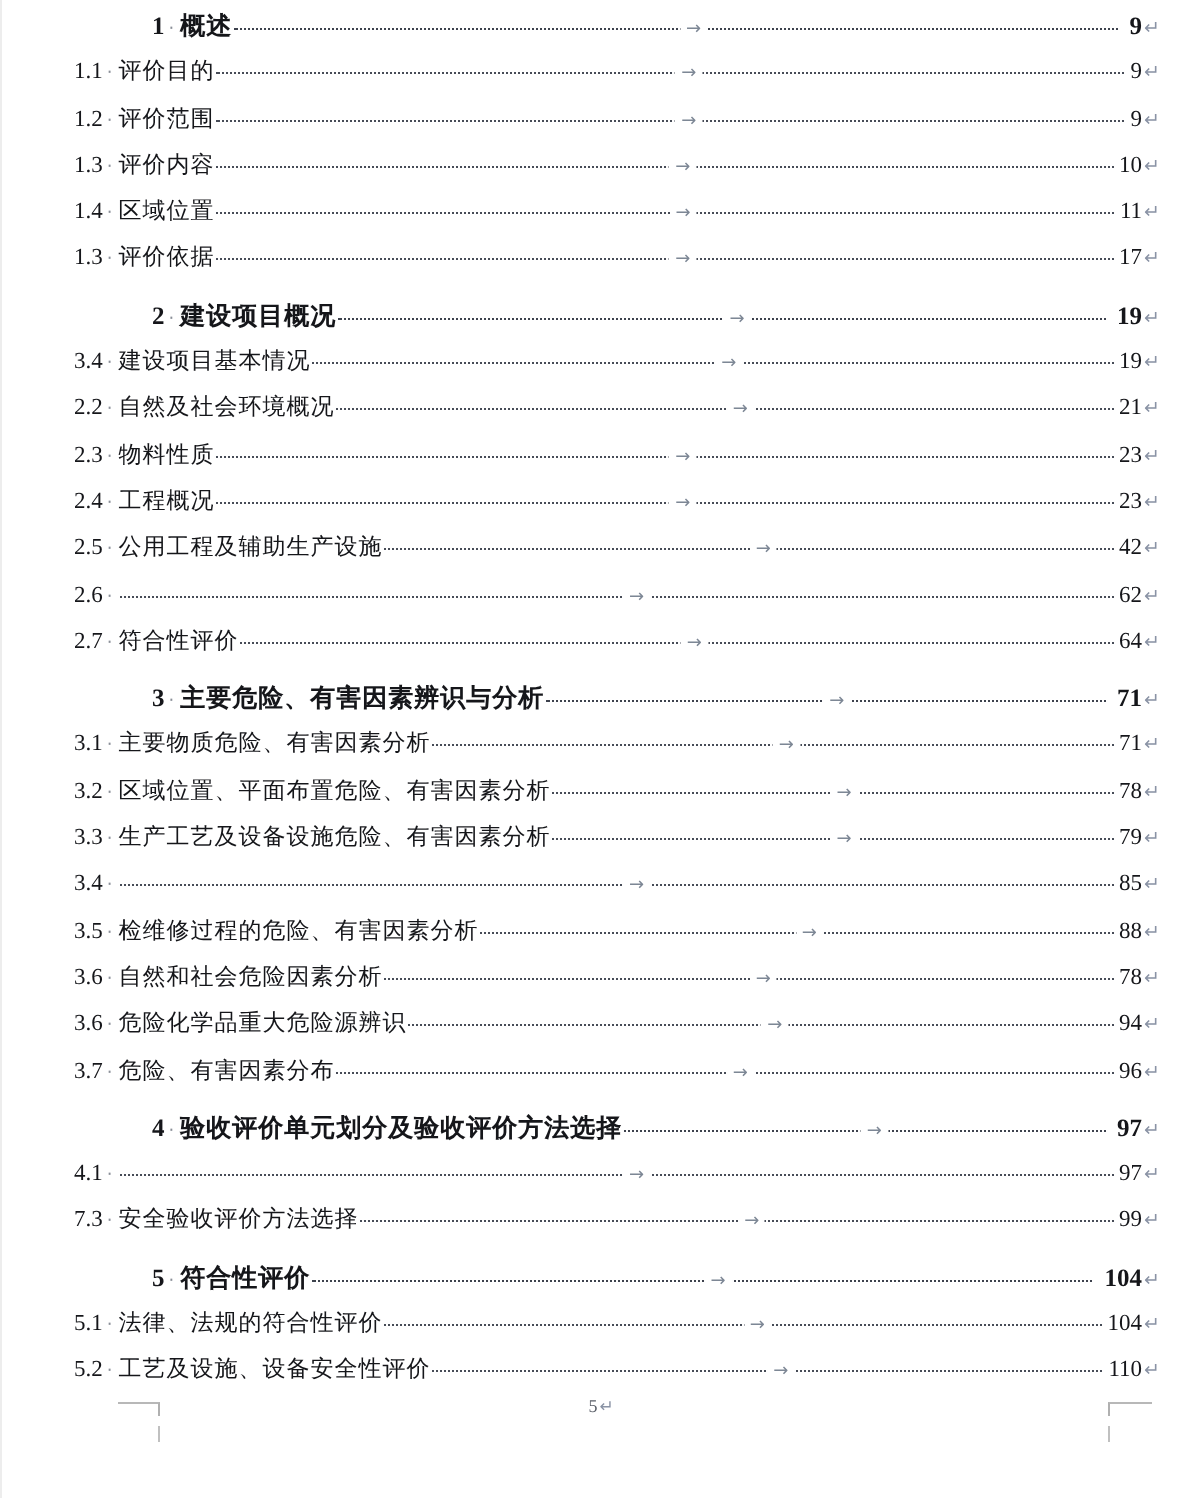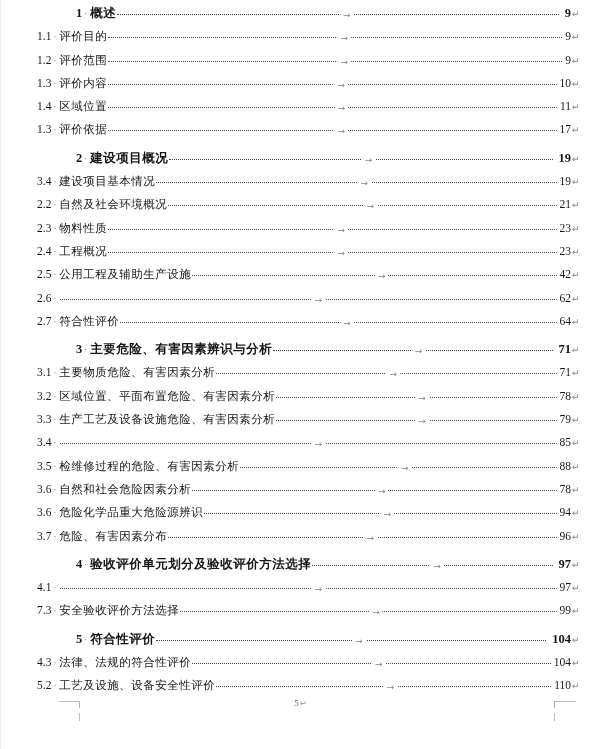--- a/index.html
+++ b/index.html
@@ -332,21 +332,21 @@
         <span class="num">5</span>
         <span class="sp">·</span>
         <span class="ttl">符合性评价</span>
         <div class="leader">
           <span class="tabmark">→</span>
         </div>
         <span class="pg">104</span>
         <span class="pmark">↵</span>
       </div>
       <div class="toc-row l2">
-        <span class="num">4.3</span>
+        <span class="num">5.1</span>
         <span class="sp">·</span>
         <span class="ttl">法律、法规的符合性评价</span>
         <div class="leader">
           <span class="tabmark">→</span>
         </div>
         <span class="pg">104</span>
         <span class="pmark">↵</span>
       </div>
       <div class="toc-row l2">
         <span class="num">5.2</span>

